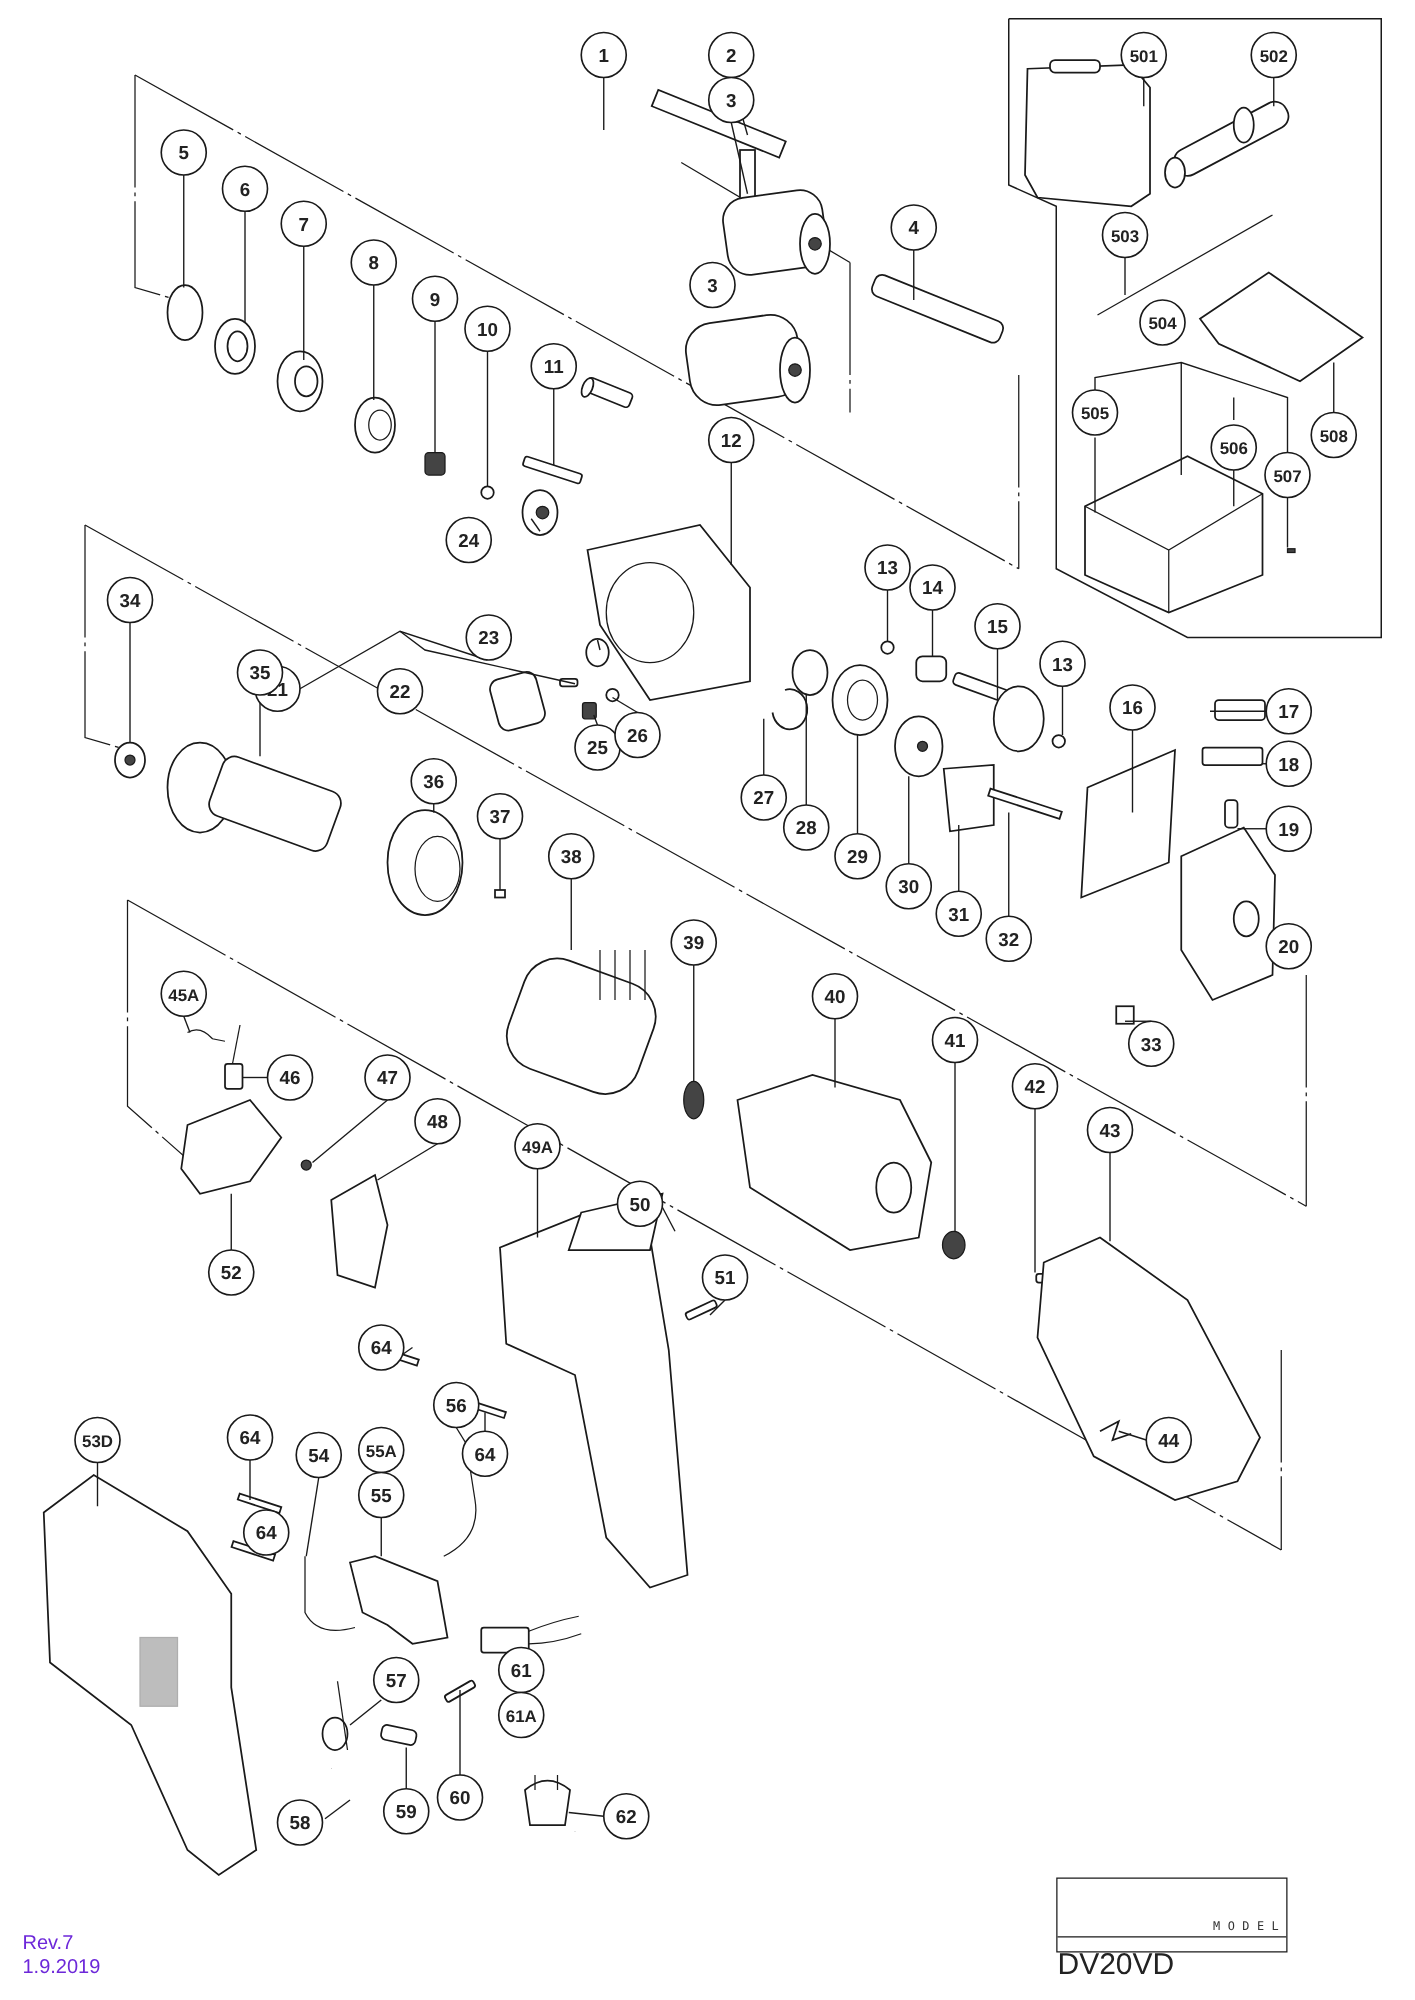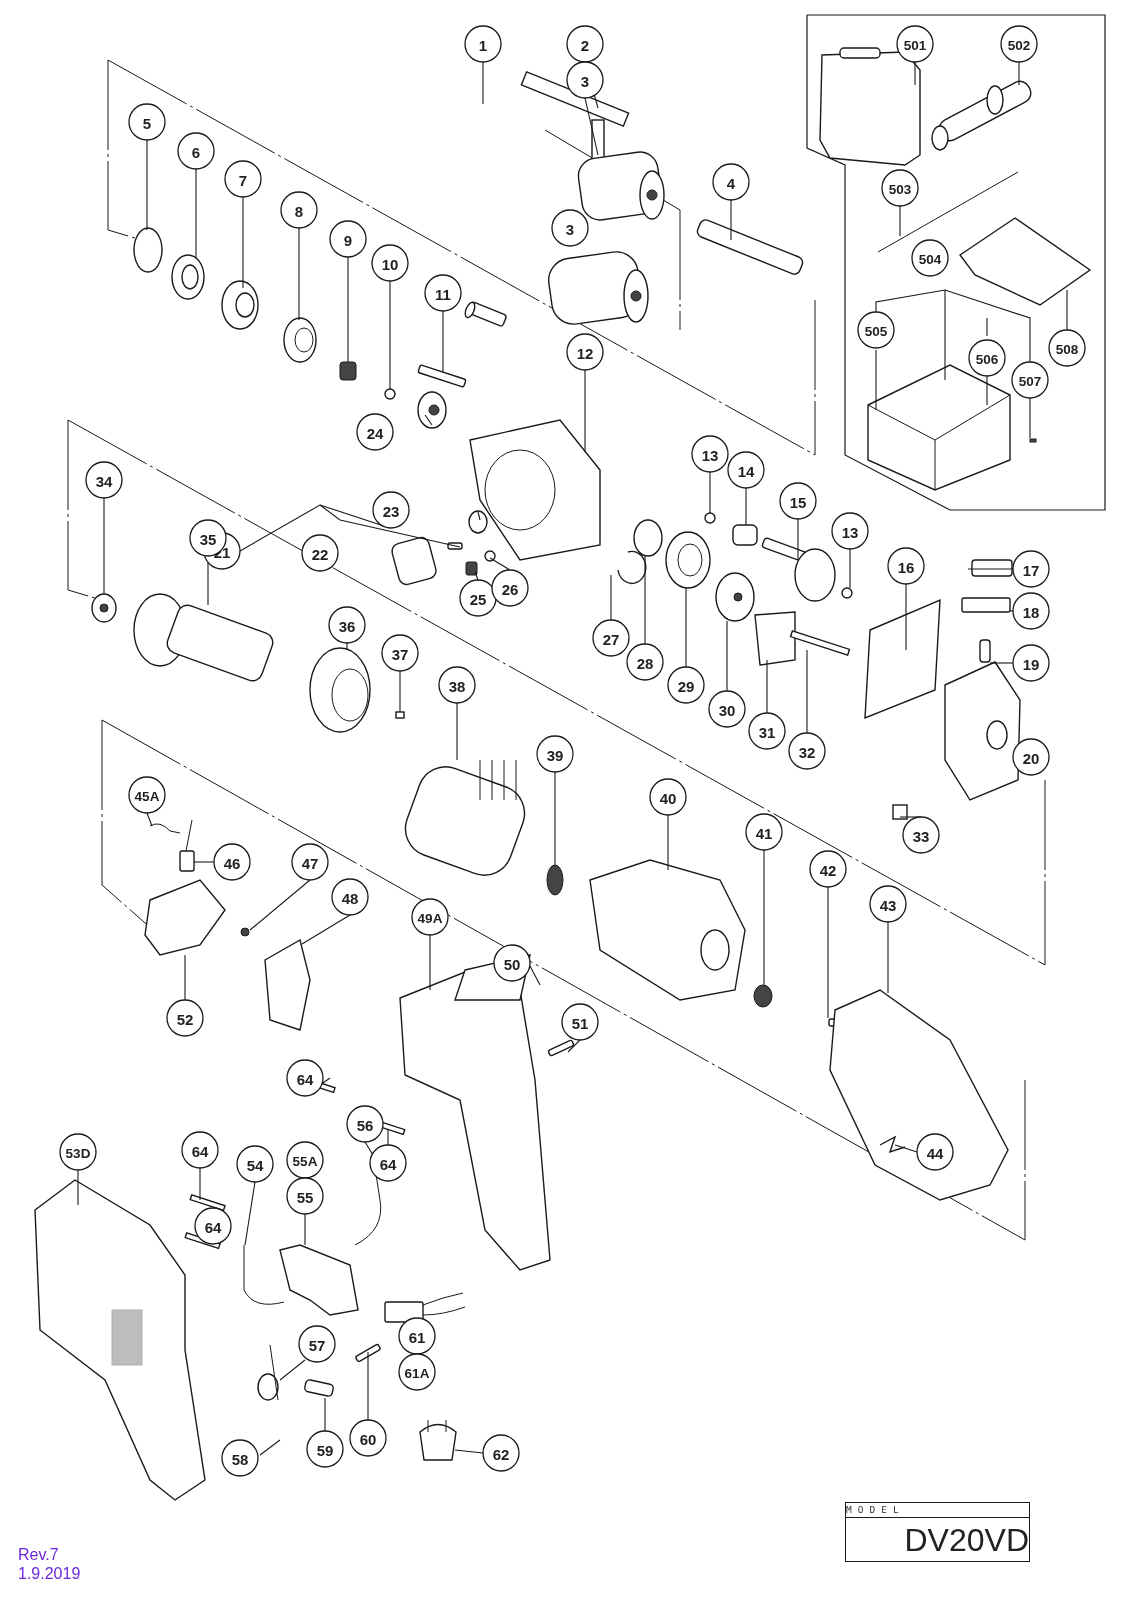--- a/index.html
+++ b/index.html
@@ -8,22 +8,22 @@
   .callout circle{fill:#fff;stroke:#1a1a1a;stroke-width:1.3;}
   .callout text{font-family:"Liberation Sans",sans-serif;font-weight:bold;font-size:15px;fill:#222;text-anchor:middle;dominant-baseline:central;}
   .callout.small text{font-size:13.5px;}
   .leader{stroke:#1a1a1a;stroke-width:1.1;fill:none;}
   .guide{stroke:#1a1a1a;stroke-width:1;fill:none;stroke-dasharray:90 4 3 4;}
   .part{fill:#fff;stroke:#1a1a1a;stroke-width:1.4;}
   .part-dark{fill:#444;stroke:#1a1a1a;stroke-width:1;}
   .part-line{stroke:#1a1a1a;stroke-width:1;fill:none;}
   .acc-box{stroke:#1a1a1a;stroke-width:1.2;fill:none;}
   #model-box{position:absolute;left:845px;top:1502px;width:185px;height:60px;border:1.3px solid #1a1a1a;box-sizing:border-box;}
-  #model-label{height:14px;line-height:14px;border-bottom:1.3px solid #1a1a1a;text-align:left;font-family:"DejaVu Sans Mono",monospace;font-size:9.5px;letter-spacing:6px;color:#333;}
-  #model-value{text-align:right;font-size:32px;line-height:44px;color:#222;font-family:"Liberation Sans",sans-serif;}
+  #model-label{height:14px;line-height:14px;border-bottom:1.3px solid #1a1a1a;text-align:right;font-family:"DejaVu Sans Mono",monospace;font-size:9.5px;letter-spacing:6px;color:#333;margin-top:32px;}
+  #model-value{text-align:left;font-size:24px;line-height:44px;color:#222;font-family:"Liberation Sans",sans-serif;}
   #revision{position:absolute;left:18px;top:1545px;font-size:16px;line-height:19px;color:#6d28d9;}
 </style>
 </head>
 <body>
 
 <svg id="diagram" viewBox="0 0 1132 1600" xmlns="http://www.w3.org/2000/svg">
 
   <g>
     <polyline class="guide" points="108,60 108,230 135,238"></polyline>
     <line class="guide" x1="108" y1="60" x2="815" y2="455"></line>

